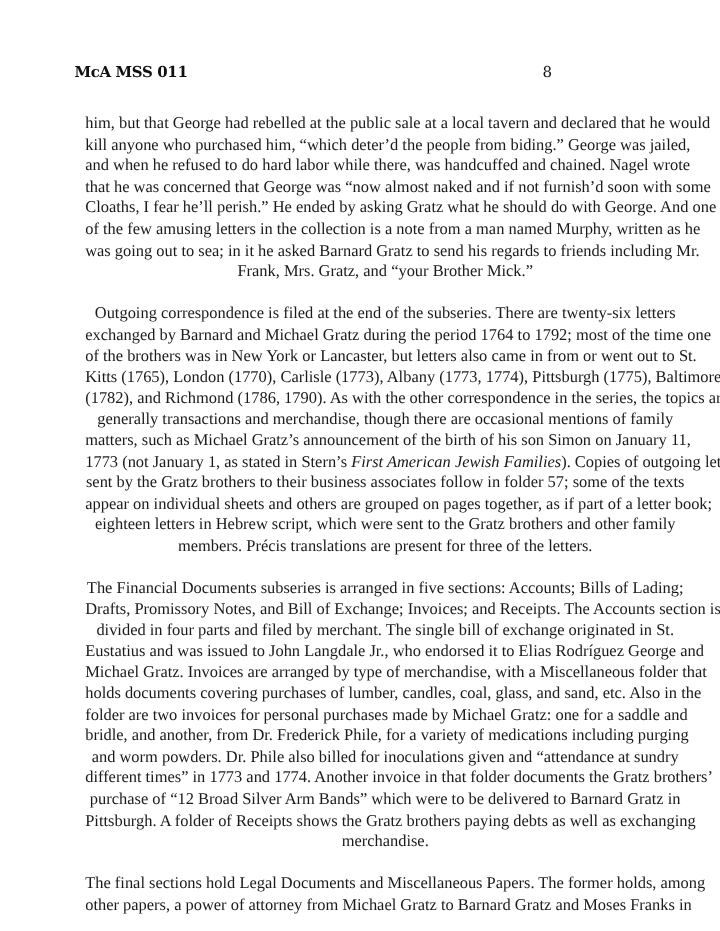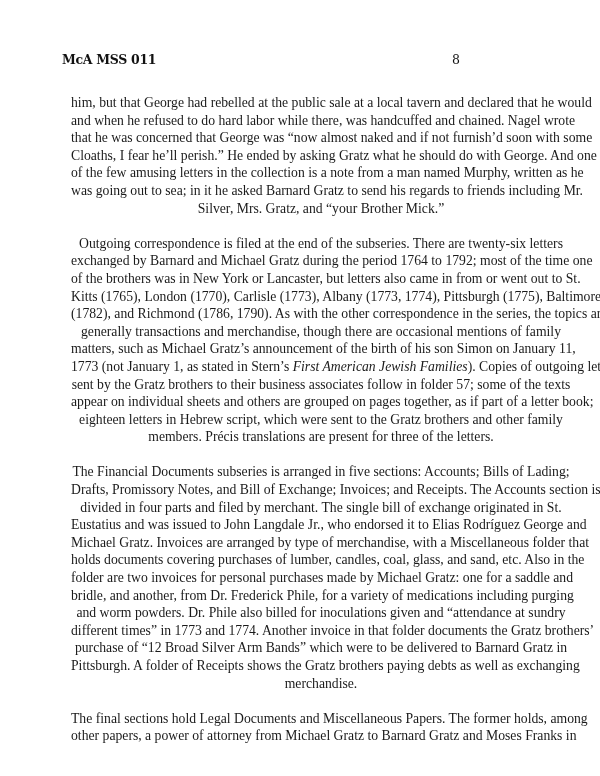--- a/index.html
+++ b/index.html
@@ -25,26 +25,27 @@
 </head>
 <body>
 
 <div class="page">
   <div class="header-left">McA MSS 011</div>
   <div class="header-right">8</div>
 
   <div class="body-text">
     <p class="para">
         <span class="line">him, but that George had rebelled at the public sale at a local tavern and declared that he would</span>
+        <span class="line">kill anyone who purchased him, “which deter’d the people from biding.” George was jailed,</span>
         <span class="line">and when he refused to do hard labor while there, was handcuffed and chained. Nagel wrote</span>
         <span class="line">that he was concerned that George was “now almost naked and if not furnish’d soon with some</span>
         <span class="line">Cloaths, I fear he’ll perish.” He ended by asking Gratz what he should do with George. And one</span>
         <span class="line">of the few amusing letters in the collection is a note from a man named Murphy, written as he</span>
         <span class="line">was going out to sea; in it he asked Barnard Gratz to send his regards to friends including Mr.</span>
-        <span class="line">Silver, Mrs. Gratz, and “your Brother Mick.”</span>
+        <span class="line">Frank, Mrs. Gratz, and “your Brother Mick.”</span>
       </p>
     <p class="para">
         <span class="line">Outgoing correspondence is filed at the end of the subseries. There are twenty-six letters</span>
         <span class="line">exchanged by Barnard and Michael Gratz during the period 1764 to 1792; most of the time one</span>
         <span class="line">of the brothers was in New York or Lancaster, but letters also came in from or went out to St.</span>
         <span class="line">Kitts (1765), London (1770), Carlisle (1773), Albany (1773, 1774), Pittsburgh (1775), Baltimore</span>
         <span class="line">(1782), and Richmond (1786, 1790). As with the other correspondence in the series, the topics are</span>
         <span class="line">generally transactions and merchandise, though there are occasional mentions of family</span>
         <span class="line">matters, such as Michael Gratz’s announcement of the birth of his son Simon on January 11,</span>
         <span class="line"><span>1773 (not January 1, as stated in Stern’s </span><em>First American Jewish Families</em><span>). Copies of outgoing letters</span></span>

